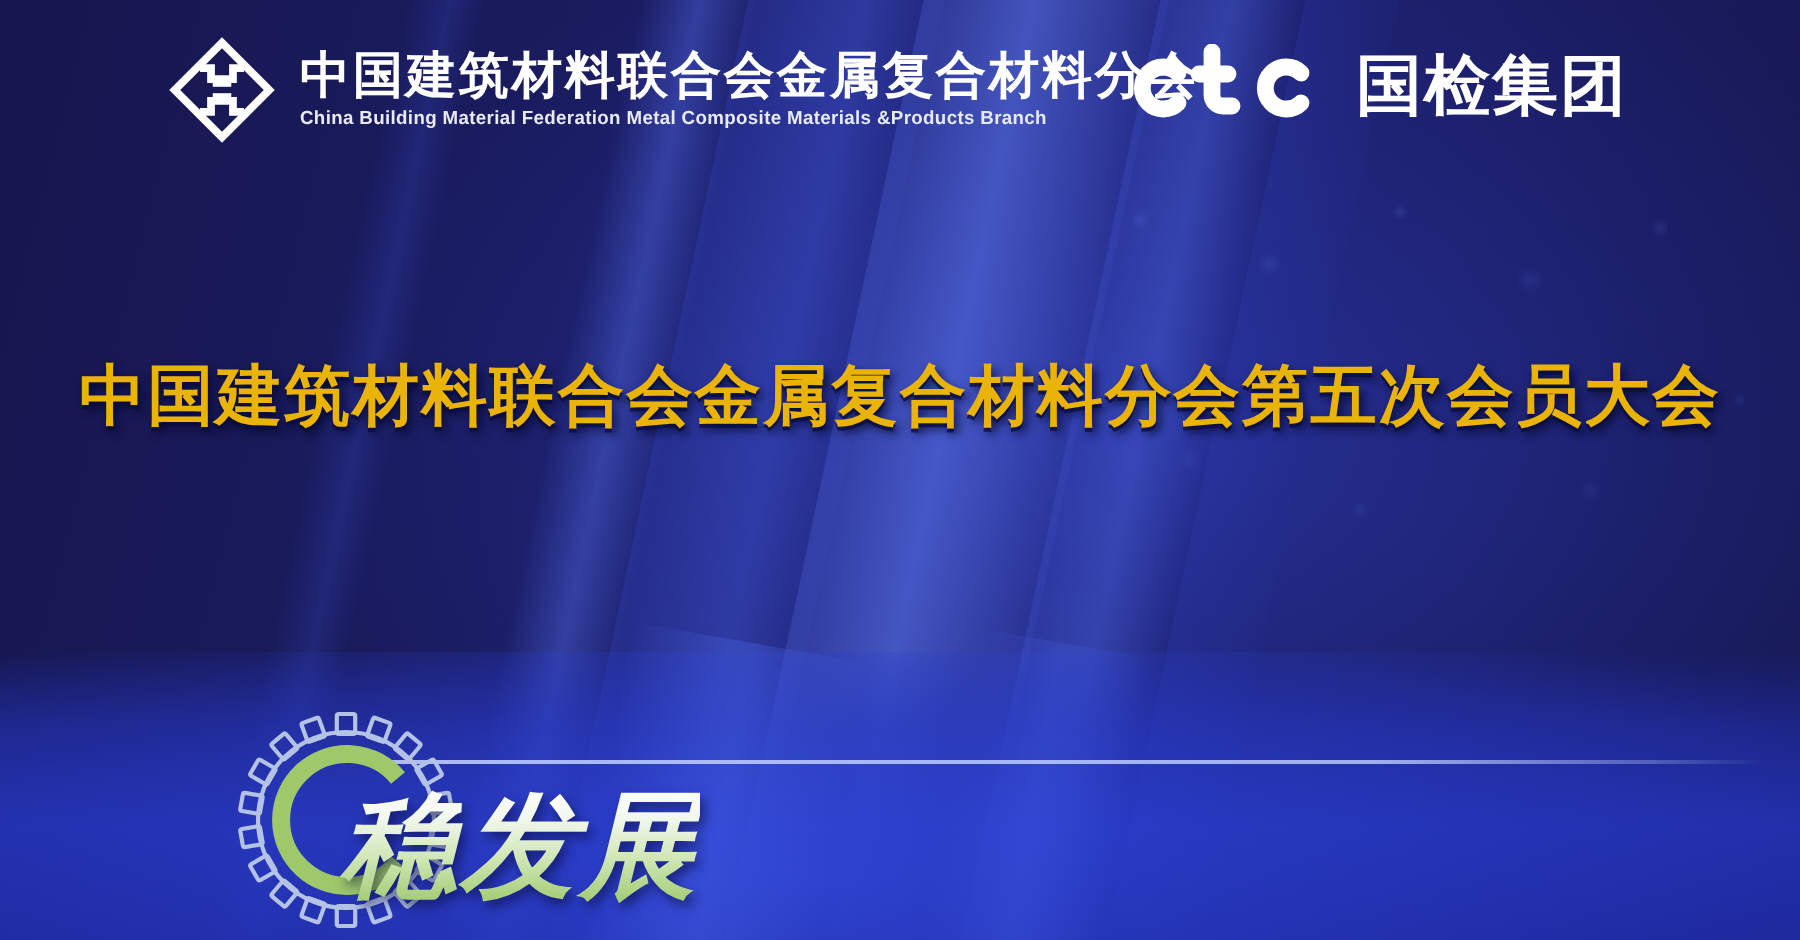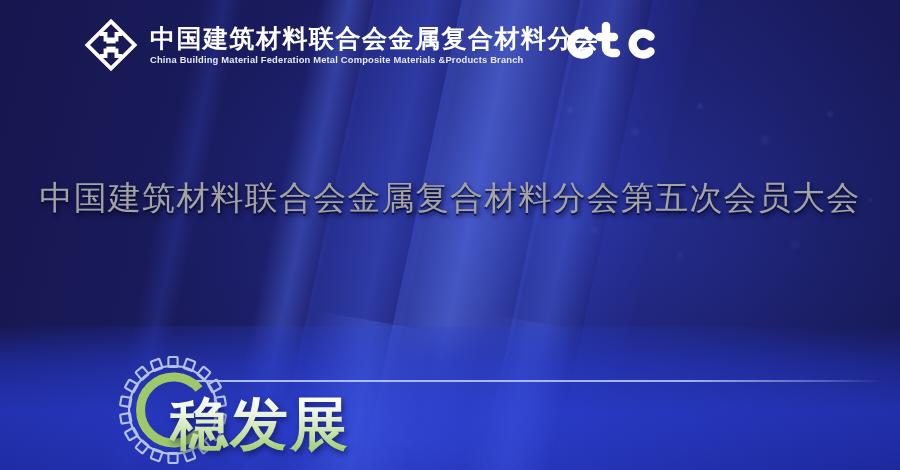--- a/index.html
+++ b/index.html
@@ -129,22 +129,22 @@
 
   
   .title-block {
     position: absolute;
     left: 0; right: 0;
     top: 172px;
     text-align: center;
   }
   .title-line {
     font-size: 33px;
-    font-weight: normal;
-    color: #a3a3a3;
+    font-weight: bold;
+    color: #eab308;
     letter-spacing: 1.2px;
     line-height: 52px;
     white-space: nowrap;
     text-shadow:
       0 2px 0 rgba(10,12,60,0.75),
       2px 3px 5px rgba(6,8,46,0.85);
   }
   .title-line.second { letter-spacing: 2px; }
 
   
@@ -166,20 +166,21 @@
   .slogan {
     position: absolute;
     left: 170px;
     top: 392px;
     width: 700px;
     display: flex;
     align-items: baseline;
     gap: 34px;
     font-size: 58px;
     font-weight: bold;
+    font-style: italic;
     letter-spacing: 2px;
     line-height: 1.12;
     white-space: nowrap;
   }
   .slogan-word {
     background-image: linear-gradient(180deg, #ffffff 0%, #f2f8ee 26%, #cfe6b4 58%, #a9d07e 86%, #9cc96e 100%);
     -webkit-background-clip: text;
     background-clip: text;
     color: transparent;
     -webkit-text-fill-color: transparent;
@@ -226,20 +227,21 @@
     </div>
 
     <div class="ctc-lockup">
       <svg class="ctc-mark" width="96" height="40" viewBox="0 0 96 40" aria-hidden="true">
         <g fill="none" stroke="#ffffff" stroke-width="8.4" stroke-linecap="round">
           <path d="M23 14.5 A10.5 10.5 0 1 0 23 29.5"></path>
           <path d="M40 4 L40 25.5 A5.5 5.5 0 0 0 45.5 31 L50 31 M33.5 15 L48 15"></path>
           <path d="M84.5 14.5 A10.5 10.5 0 1 0 84.5 29.5"></path>
         </g>
       </svg>
+      <div class="ctc-cn">国检集团</div>
     </div>
 
   </div>
 
   <div class="title-block">
     <div class="title-line">中国建筑材料联合会金属复合材料分会第五次会员大会</div>
   </div>
 
   <div class="rule"></div>
 

